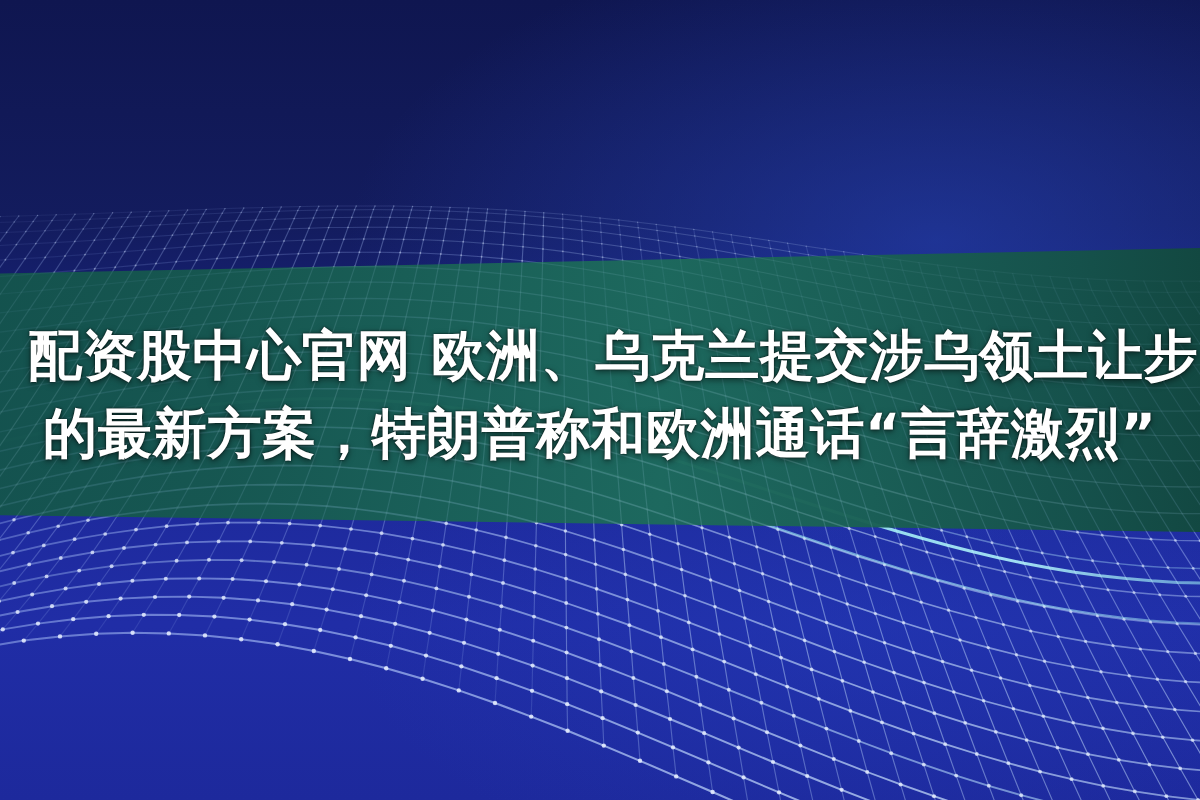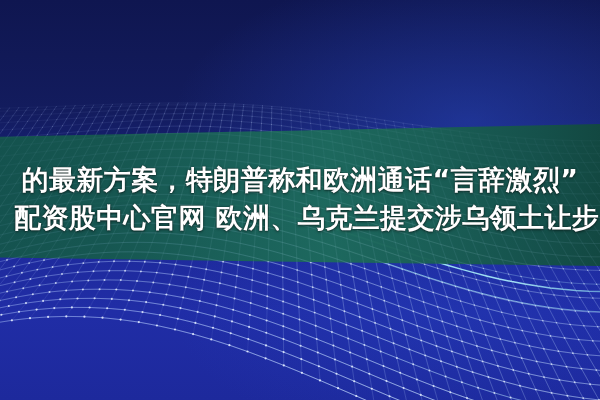--- a/index.html
+++ b/index.html
@@ -1621,17 +1621,17 @@
         <path d="M553.1 139.9L555.4 145.6L559.3 153.3L564.3 162.2L570.1 172.1L576.6 182.7L583.7 193.9L591.3 205.6L599.5 217.7L608.2 230.2L617.2 243.0L626.7 256.0L636.6 269.3L646.9 282.7L657.6 296.3L668.5 310.0L679.9 323.8L691.5 337.7L703.5 351.7L715.7 365.9L728.3 380.2L741.1 394.6L754.2 409.2L767.6 424.0L781.3 439.0L795.2 454.3L809.4 469.9" stroke="url(#gradLineA)" stroke-width="0.55" opacity="0.45873437499999997" fill="none"></path>
         <path d="M562.5 140.2L564.9 145.9L568.9 153.6L574.1 162.4L580.1 172.2L586.8 182.7L594.1 193.8L602.0 205.4L610.5 217.4L619.4 229.7L628.8 242.4L638.6 255.2L648.9 268.3L659.5 281.5L670.5 294.9L681.9 308.4L693.6 322.0L705.6 335.8L718.0 349.6L730.7 363.6L743.6 377.7L756.9 392.0L770.5 406.4L784.3 421.1L798.5 436.0L812.8 451.1L827.5 466.6" stroke="url(#gradLineA)" stroke-width="0.55" opacity="0.46218750000000003" fill="none"></path>
         <path d="M571.9 140.5L574.3 146.1L578.5 153.7L583.8 162.5L590.0 172.2L596.9 182.5L604.5 193.5L612.7 205.0L621.4 216.8L630.7 229.0L640.4 241.5L650.5 254.2L661.1 267.1L672.1 280.1L683.4 293.3L695.2 306.6L707.3 320.0L719.7 333.6L732.5 347.2L745.6 361.0L759.0 374.9L772.7 389.0L786.7 403.3L801.0 417.8L815.6 432.6L830.5 447.6L845.6 463.0" stroke="url(#gradLineA)" stroke-width="0.55" opacity="0.46564062500000003" fill="none"></path>
         <path d="M581.3 140.6L583.8 146.2L588.1 153.7L593.6 162.4L600.0 172.0L607.1 182.2L614.9 193.1L623.4 204.4L632.4 216.1L641.9 228.1L651.9 240.4L662.4 252.9L673.3 265.6L684.7 278.4L696.4 291.4L708.5 304.5L721.0 317.7L733.8 331.1L747.0 344.5L760.5 358.1L774.4 371.9L788.5 385.8L803.0 400.0L817.7 414.4L832.8 429.0L848.1 444.0L863.8 459.3" stroke="url(#gradLineA)" stroke-width="0.55" opacity="0.46909375" fill="none"></path>
         <path d="M590.6 140.6L593.2 146.1L597.7 153.6L603.3 162.2L609.9 171.6L617.3 181.7L625.4 192.4L634.1 203.6L643.4 215.1L653.2 226.9L663.5 239.0L674.3 251.3L685.5 263.8L697.2 276.5L709.3 289.3L721.8 302.2L734.7 315.2L747.9 328.3L761.5 341.6L775.4 355.0L789.7 368.6L804.3 382.4L819.2 396.5L834.4 410.7L850.0 425.3L865.8 440.2L881.9 455.4" stroke="url(#gradLineA)" stroke-width="0.55" opacity="0.47254687500000003" fill="none"></path>
         <path d="M600.0 140.6L602.7 146.0L607.3 153.3L613.1 161.8L619.9 171.1L627.5 181.1L635.8 191.6L644.8 202.6L654.3 213.9L664.4 225.6L675.1 237.5L686.2 249.6L697.8 261.9L709.8 274.3L722.3 286.9L735.1 299.6L748.4 312.4L762.0 325.4L776.0 338.5L790.4 351.8L805.1 365.2L820.1 378.9L835.5 392.8L851.1 406.9L867.1 421.4L883.4 436.3L900.0 451.5" stroke="url(#gradLineA)" stroke-width="0.55" opacity="0.47600000000000003" fill="none"></path>
       </g>
   </svg>
 
   <div id="headline">
+    <span class="hl-line hl-line-1">配资股中心官网 欧洲、乌克兰提交涉乌领土让步</span>
     <span class="hl-line hl-line-2">的最新方案，特朗普称和欧洲通话“言辞激烈”</span>
-    <span class="hl-line hl-line-1">配资股中心官网 欧洲、乌克兰提交涉乌领土让步</span>
   </div>
 
 </div>
 
 </body></html>

